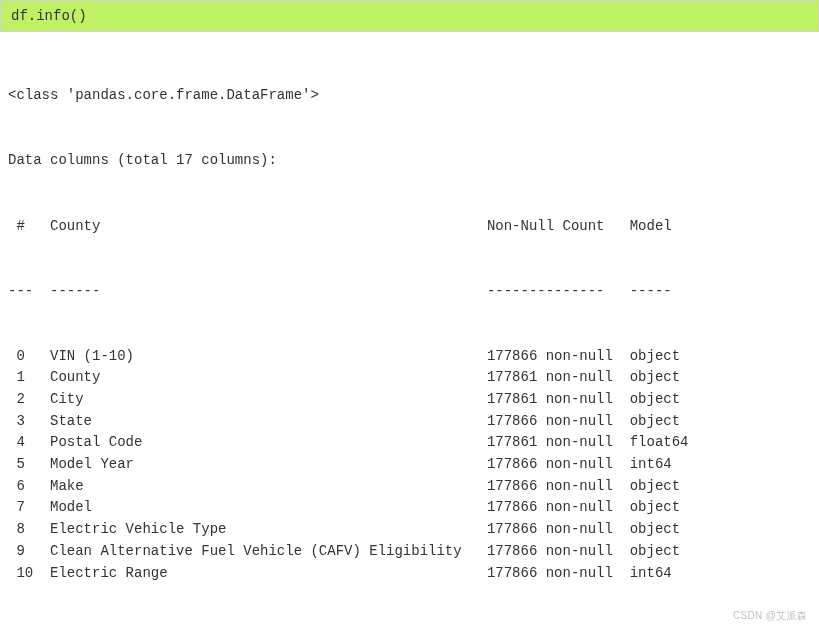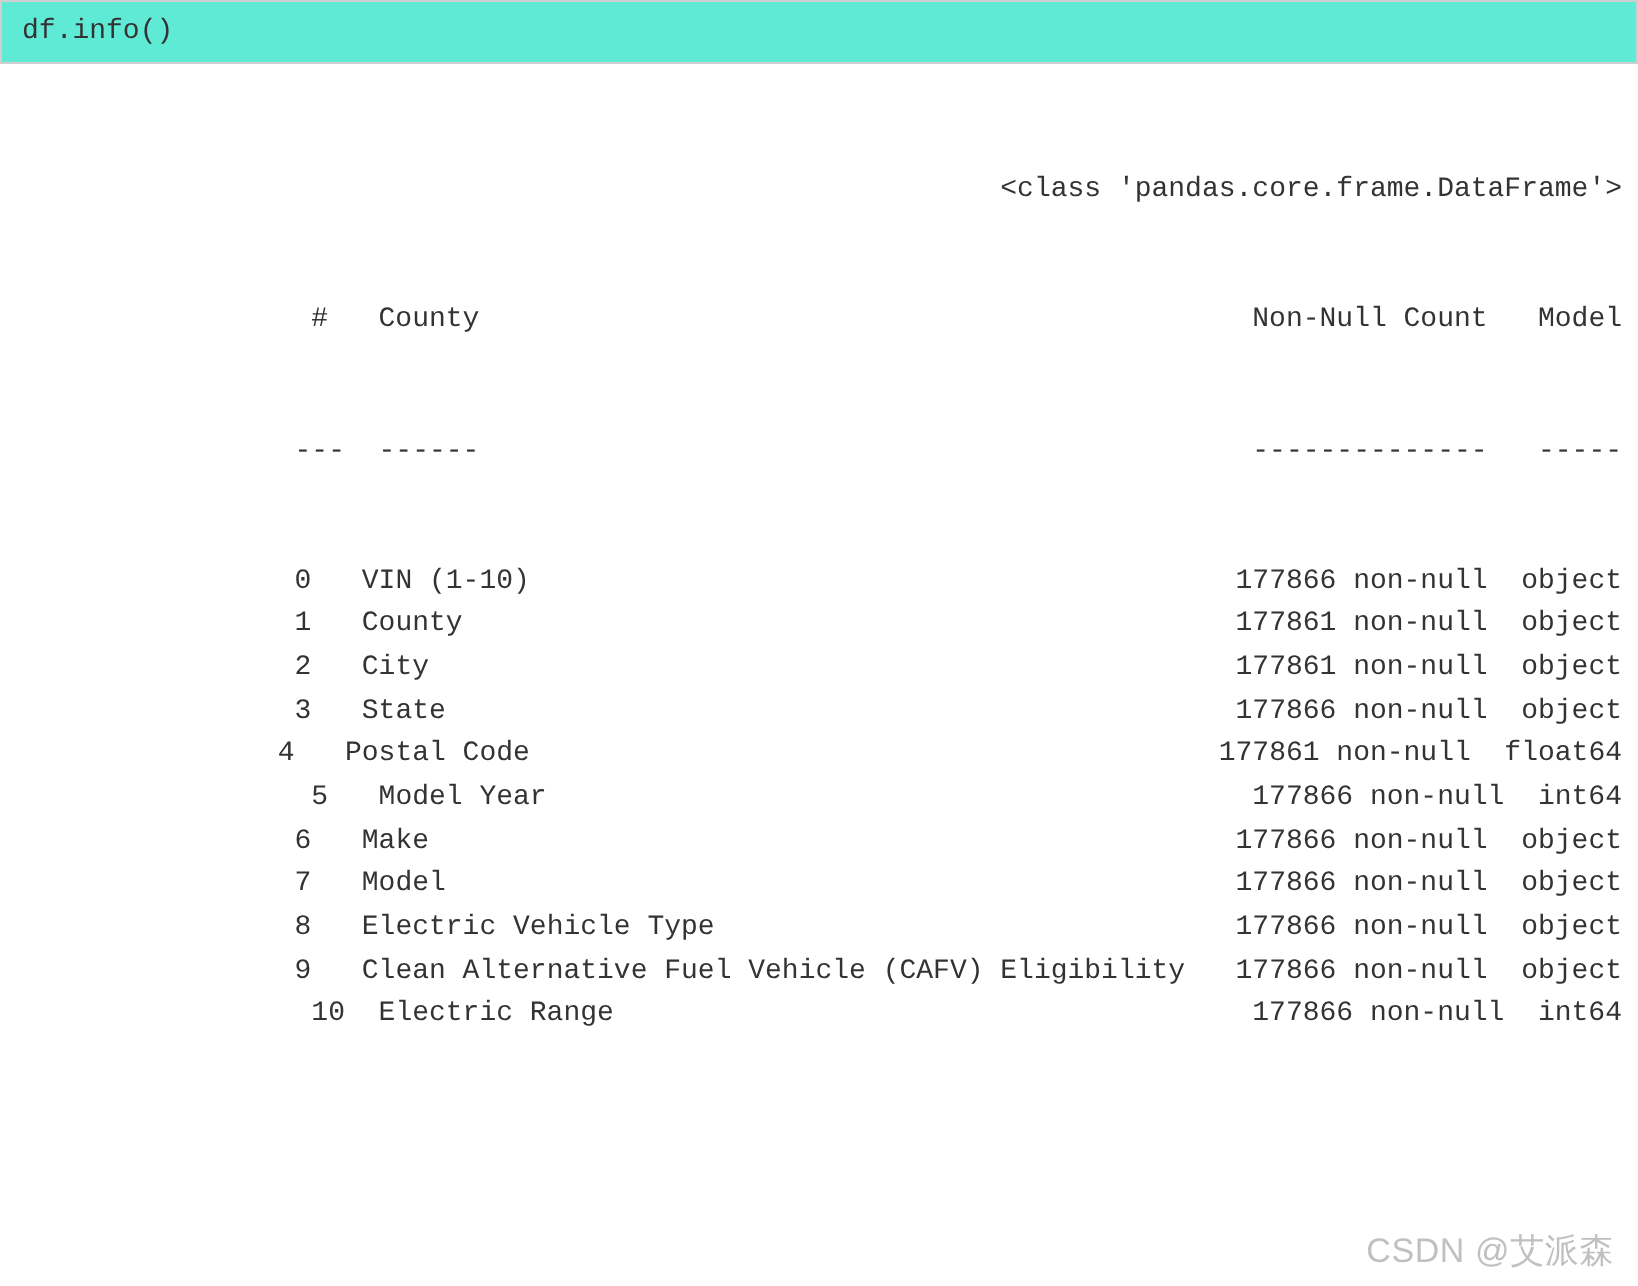--- a/index.html
+++ b/index.html
@@ -8,59 +8,60 @@
       font-size: 14px;
       background: #ffffff;
       color: #333333;
       width: 819px;
       height: 643px;
       padding: 0;
       overflow: hidden;
       position: relative;
     }
     .code-cell {
-      background: #5eead4;
+      background: #bef264;
       border: 1px solid #cfcfcf;
       padding: 7px 10px;
       font-family: "SimSun", "NSimSun", "Courier New", monospace;
       font-size: 14px;
       color: #333;
     }
     .code-cell .obj { color: #333; }
     .code-cell .method { color: #333; }
     .code-cell .paren { color: #333; }
     .output {
       padding: 10px 8px 0 8px;
       font-family: "SimSun", "NSimSun", "Courier New", monospace;
       font-size: 14px;
       line-height: 1.55;
       color: #333333;
       white-space: pre;
     }
-    .row { white-space: pre; text-align: right; }
+    .row { white-space: pre; }
     .watermark {
       position: absolute;
-      bottom: 6px;
+      bottom: 20px;
       right: 12px;
       font-family: Arial, "Microsoft YaHei", sans-serif;
-      font-size: 17px;
+      font-size: 10px;
       color: rgba(140,140,140,0.55);
       letter-spacing: 0.3px;
       pointer-events: none;
     }
   </style>
 </head>
 <body>
 
 <div class="code-cell">
   <span class="obj">df</span><span>.</span><span class="method">info</span><span class="paren">(</span><span class="paren">)</span>
 </div>
 
 <div class="output">
   <div class="row">&lt;class 'pandas.core.frame.DataFrame'&gt;</div>
+  <div class="row">Data columns (total 17 columns):</div>
   <div class="row"><span> #   </span><span>County                                              </span><span>Non-Null Count   </span><span>Model</span></div>
   <div class="row"><span>---  </span><span>------                                              </span><span>--------------   </span><span>-----</span></div>
   <div id="rows-container"><div class="row"> 0   VIN (1-10)                                          177866 non-null  object</div><div class="row"> 1   County                                              177861 non-null  object</div><div class="row"> 2   City                                                177861 non-null  object</div><div class="row"> 3   State                                               177866 non-null  object</div><div class="row"> 4   Postal Code                                         177861 non-null  float64</div><div class="row"> 5   Model Year                                          177866 non-null  int64</div><div class="row"> 6   Make                                                177866 non-null  object</div><div class="row"> 7   Model                                               177866 non-null  object</div><div class="row"> 8   Electric Vehicle Type                               177866 non-null  object</div><div class="row"> 9   Clean Alternative Fuel Vehicle (CAFV) Eligibility   177866 non-null  object</div><div class="row"> 10  Electric Range                                      177866 non-null  int64</div></div>
   
   
 </div>
 
 <div class="watermark">CSDN @艾派森</div>
 
 </body></html>

